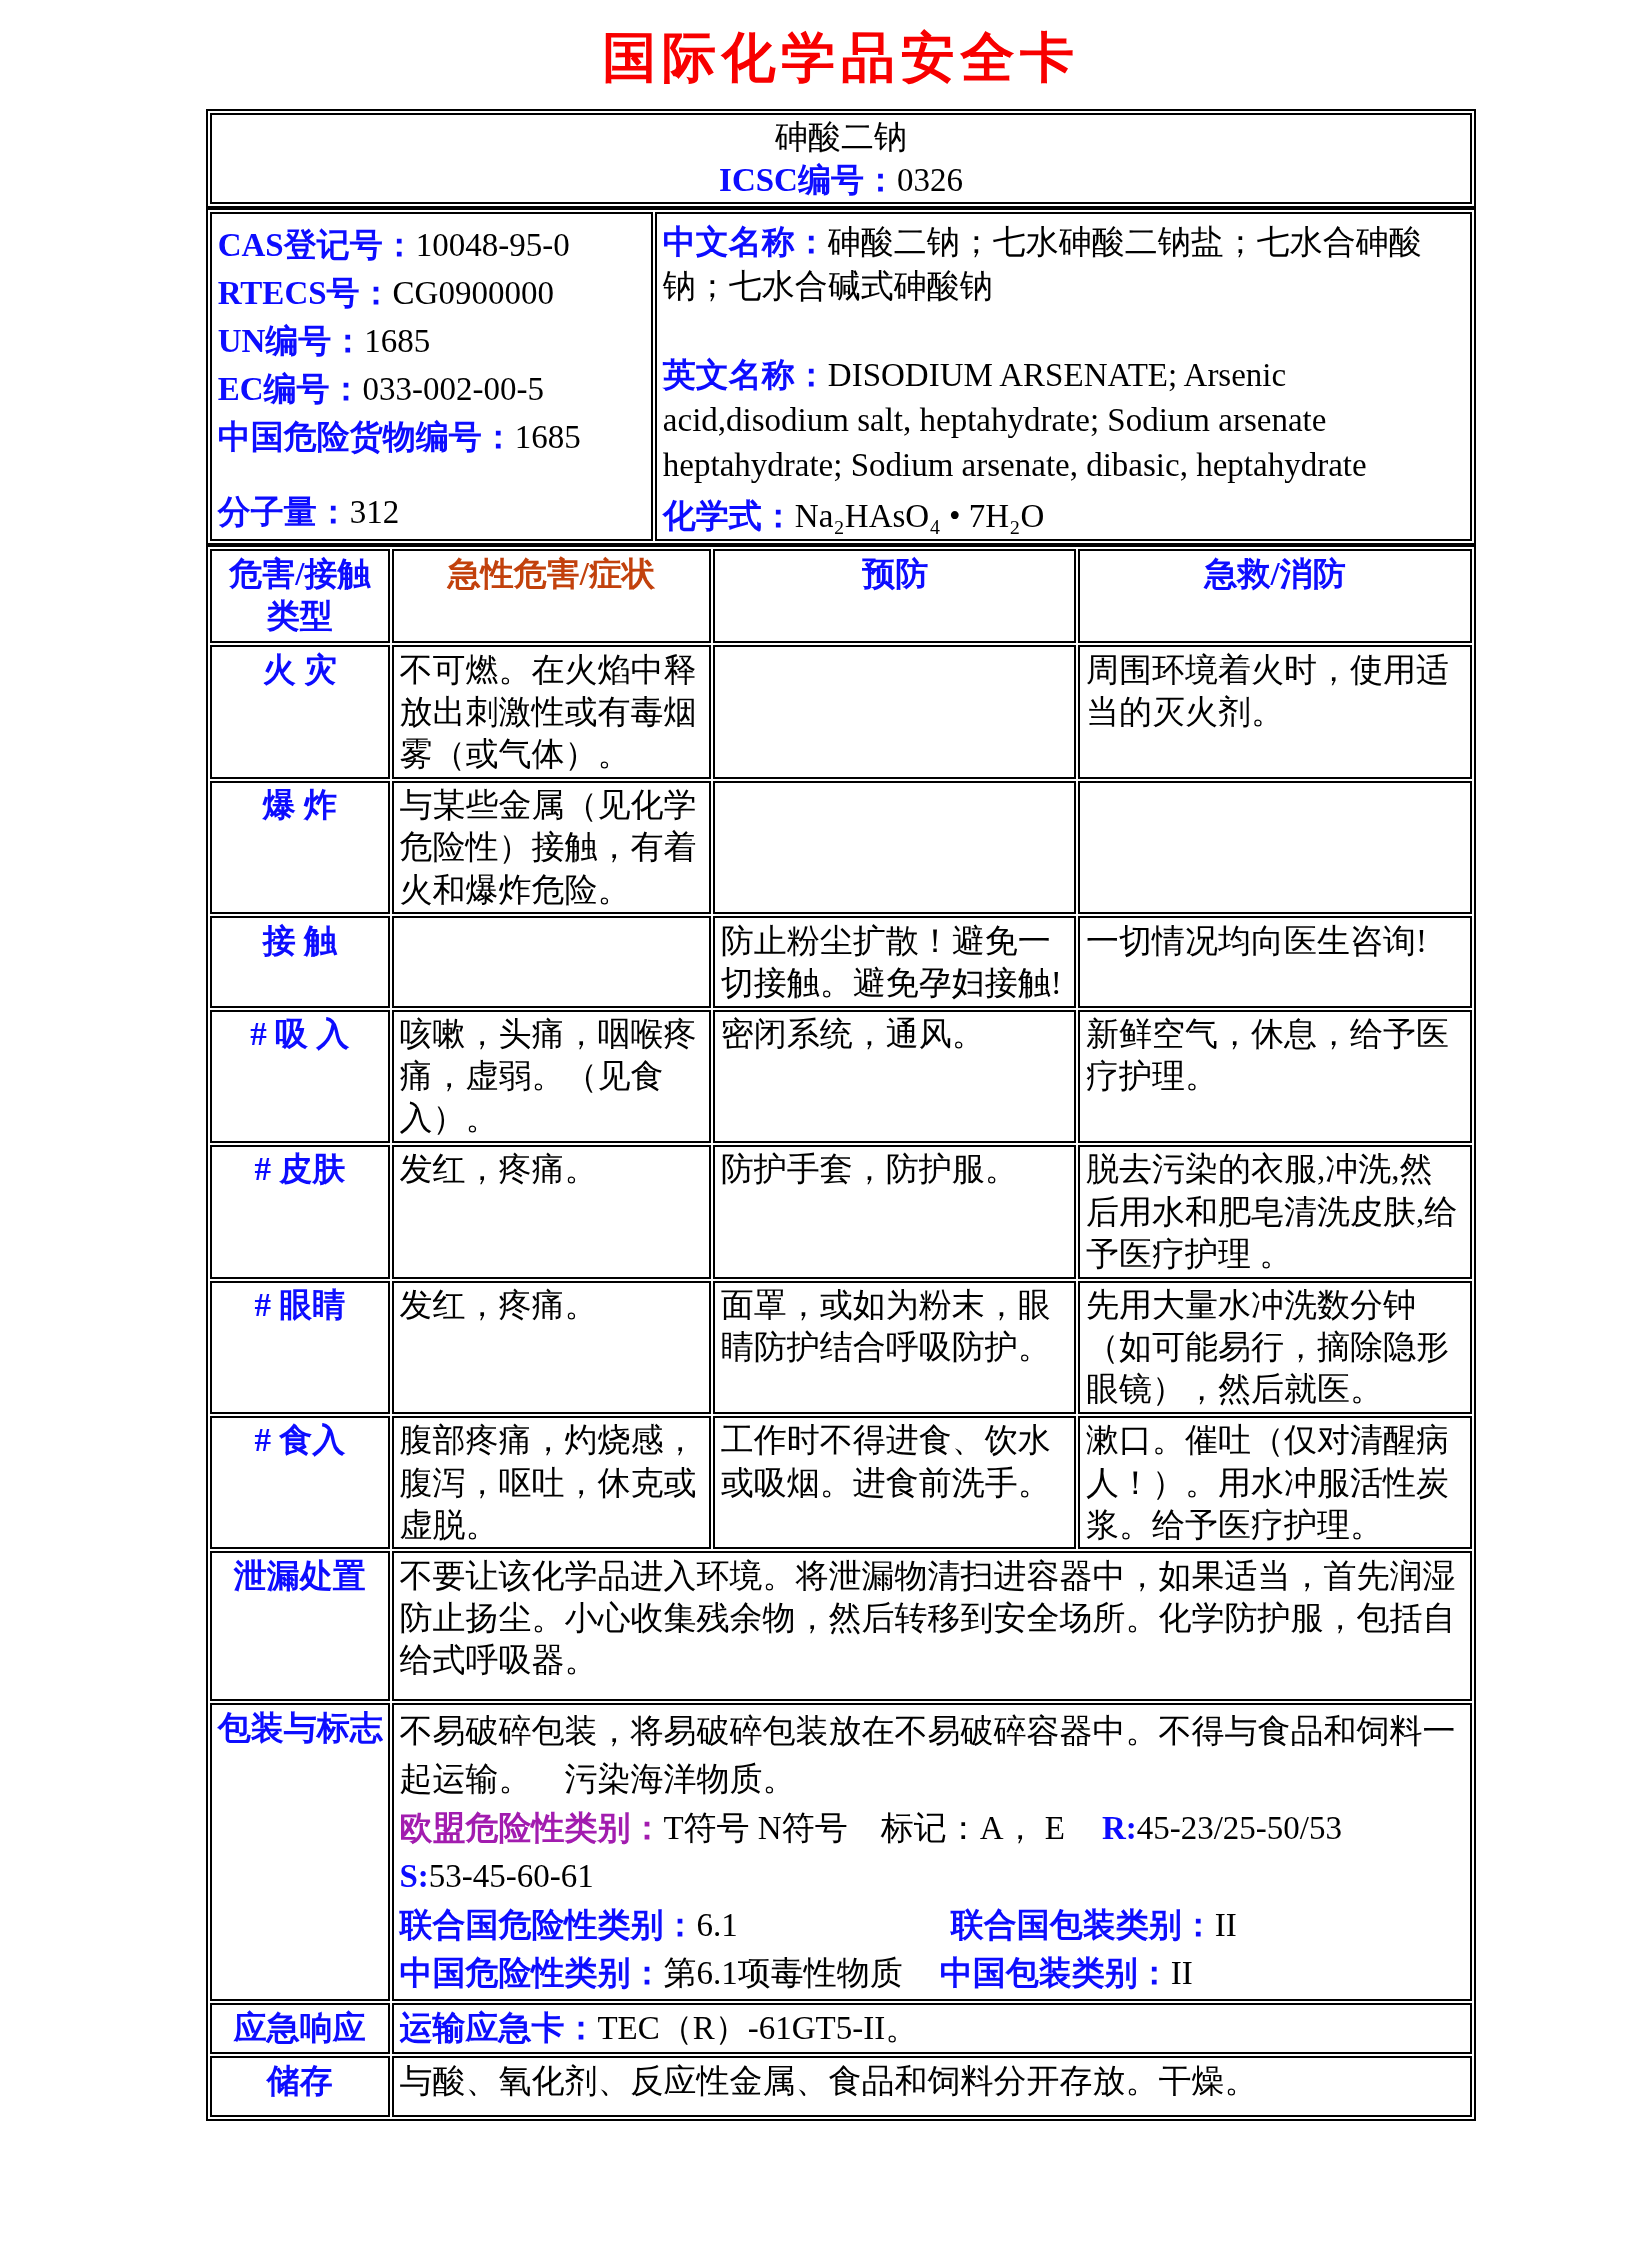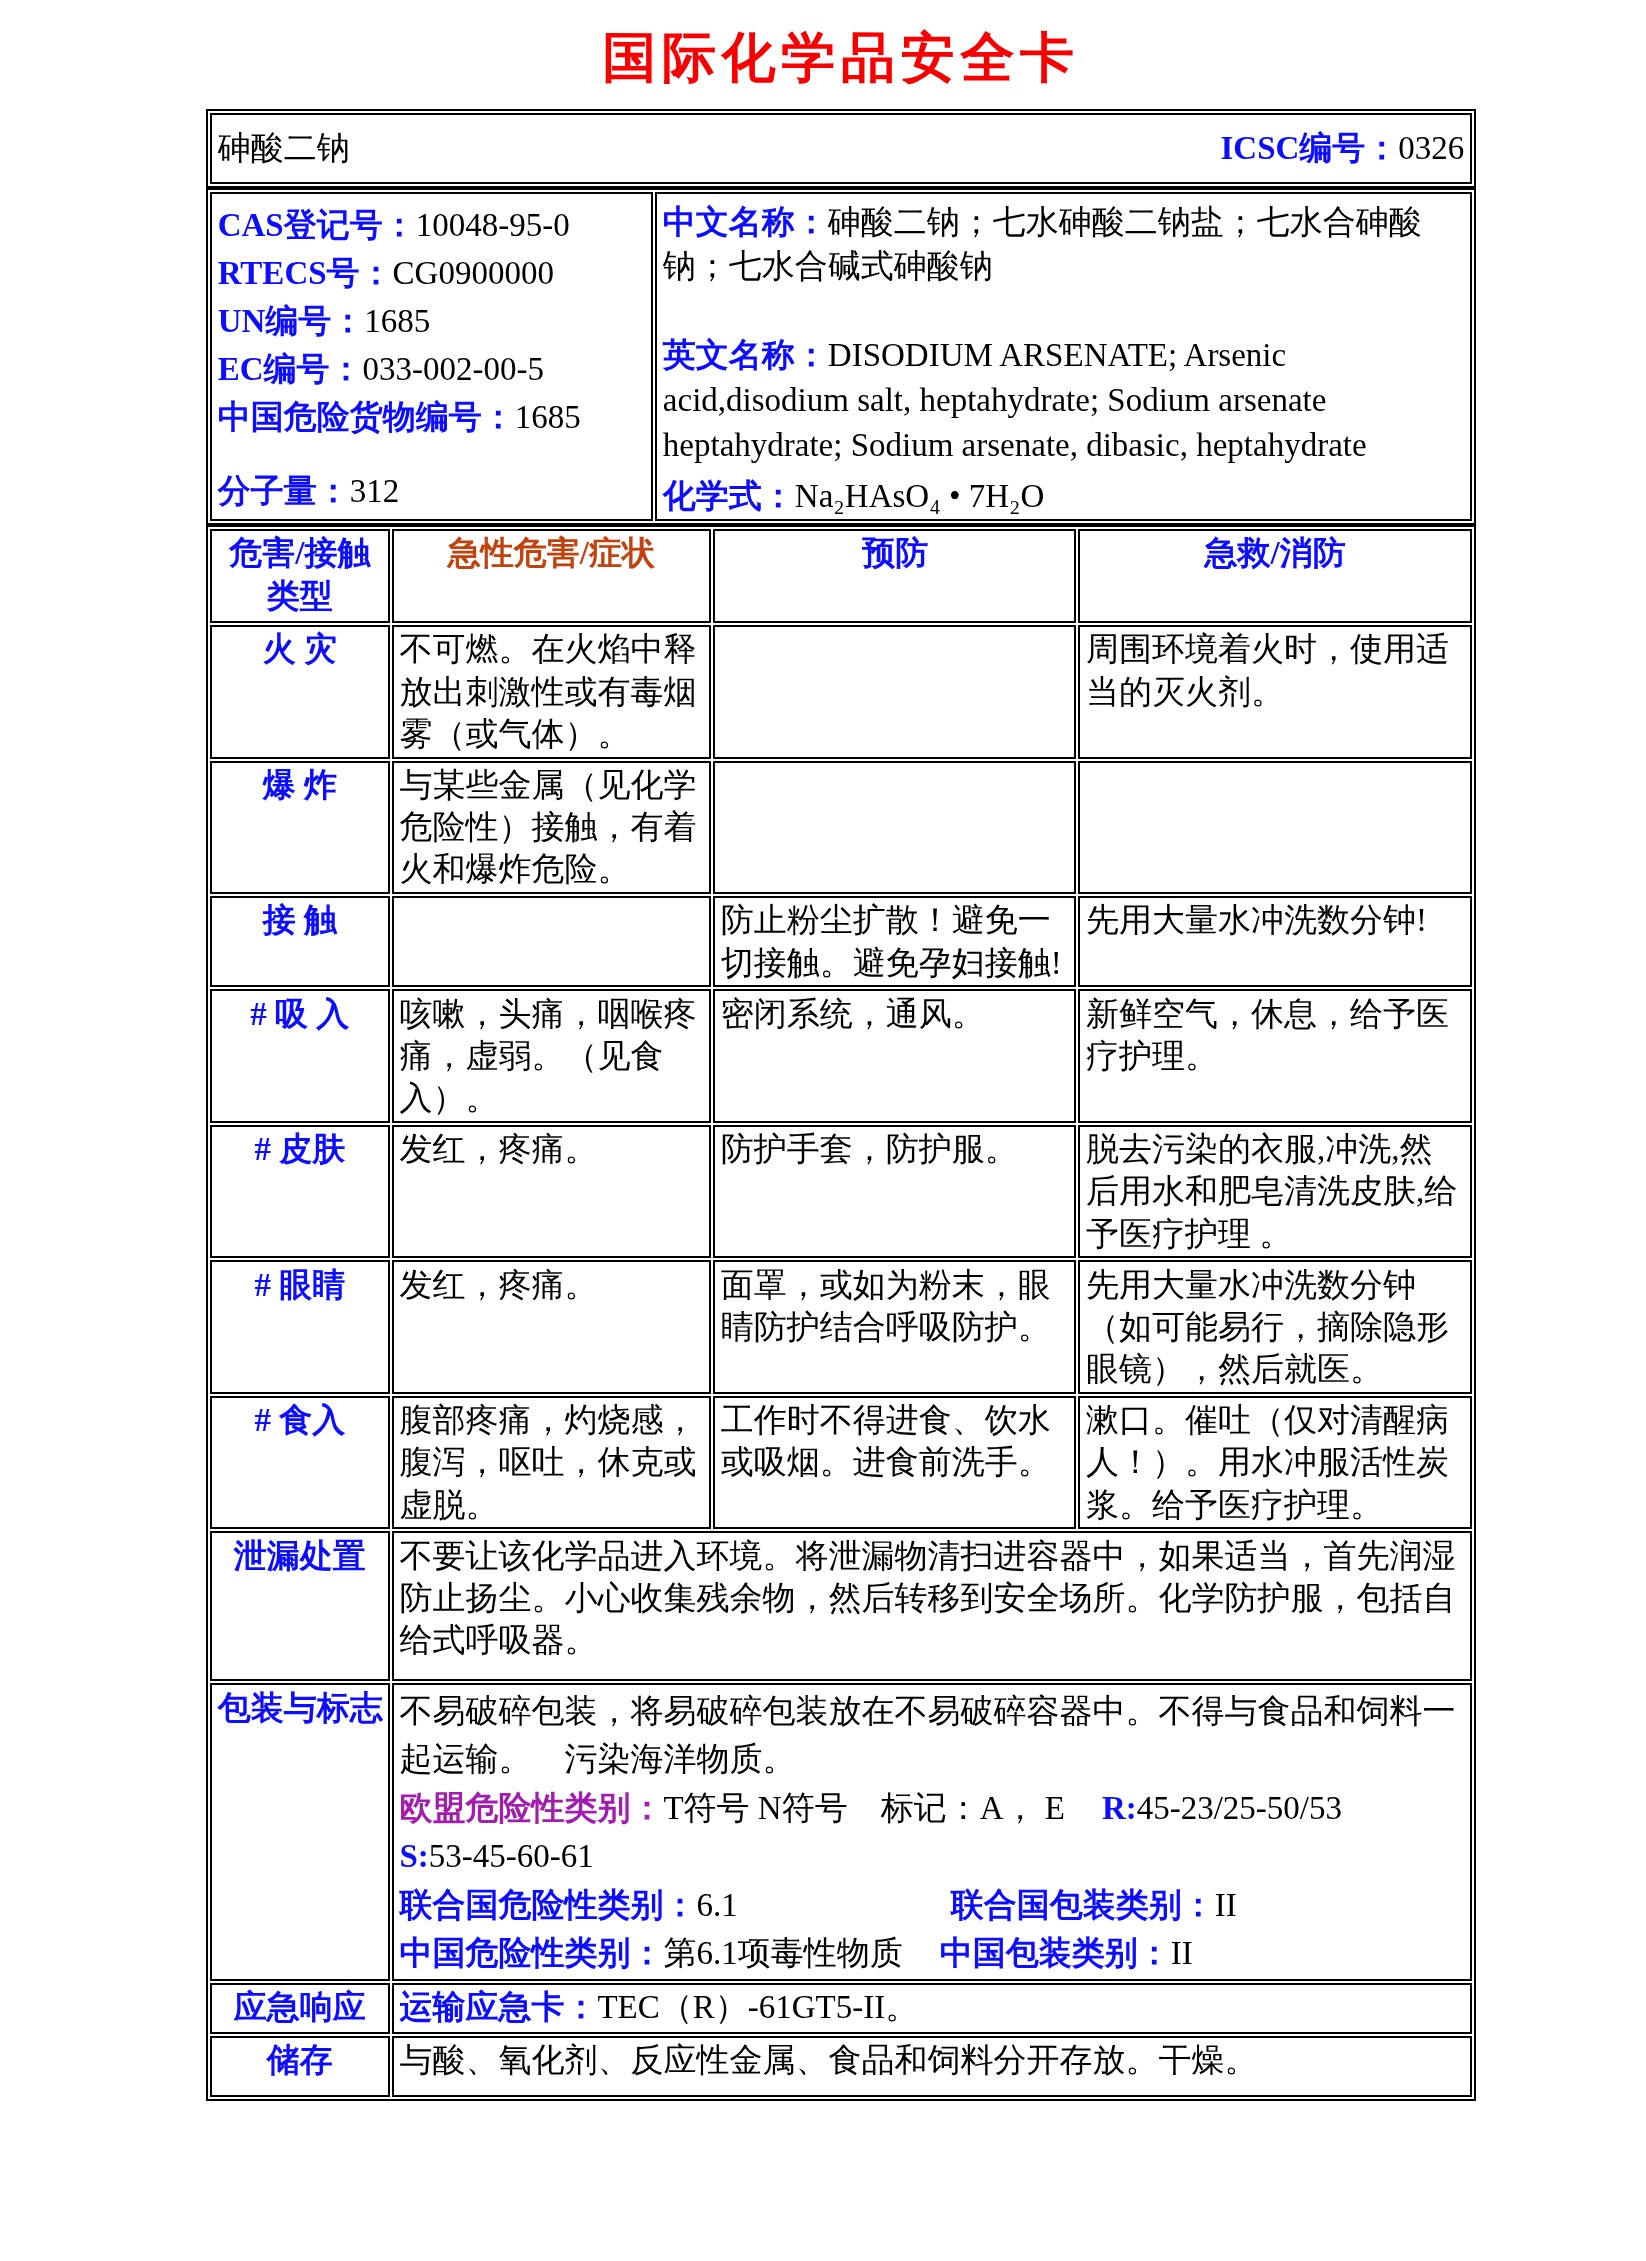--- a/index.html
+++ b/index.html
@@ -18,21 +18,21 @@
     border:2.8px solid #000;border-collapse:separate;border-spacing:2.8px;
     table-layout:fixed;background:#fff;
   }
   table.tbl td{
     border:2.1px solid #000;box-sizing:border-box;
     font-size:33px;line-height:1.28;vertical-align:top;
     padding:1.4px 5.7px;overflow:hidden;word-break:break-word;
   }
   .blue{font-weight:bold;}
   
-  .head-flex{display:flex;justify-content:space-between;align-items:center;height:100%;}
+  .head-flex{display:flex;justify-content:space-between;align-items:center;height:100%;flex-direction:column;}
   .substance{font-size:33px;}
   
   .id-left-cell{height:312px;}
   .id-left{display:flex;flex-direction:column;height:100%;padding-top:5.7px;box-sizing:border-box;}
   .id-line{line-height:48px;white-space:nowrap;}
   .id-mw{margin-top:auto;line-height:43px;padding-bottom:4.3px;}
   .id-right{padding-top:5.7px;}
   .id-cn{line-height:1.32;}
   .id-en{line-height:1.36;margin-top:45px;}
   .id-formula{line-height:1.3;margin-top:7px;white-space:nowrap;}
@@ -136,21 +136,21 @@
   <tr>
     <td class="type-cell" style="height: 116px; color: rgb(13, 13, 255);">爆 炸</td>
     <td>与某些金属（见化学危险性）接触，有着火和爆炸危险。</td>
     <td></td>
     <td></td>
   </tr>
   <tr>
     <td class="type-cell" style="height: 82px; color: rgb(13, 13, 255);">接 触</td>
     <td></td>
     <td>防止粉尘扩散！避免一切接触。避免孕妇接触!</td>
-    <td>先用大量水冲洗数分钟!</td>
+    <td>一切情况均向医生咨询!</td>
   </tr>
   <tr>
     <td class="type-cell" style="height: 116px; color: rgb(13, 13, 255);"># 吸 入</td>
     <td>咳嗽，头痛，咽喉疼痛，虚弱。（见食入）。</td>
     <td>密闭系统，通风。</td>
     <td>新鲜空气，休息，给予医疗护理。</td>
   </tr>
   <tr>
     <td class="type-cell" style="height: 116px; color: rgb(13, 13, 255);"># 皮肤</td>
     <td>发红，疼痛。</td>

